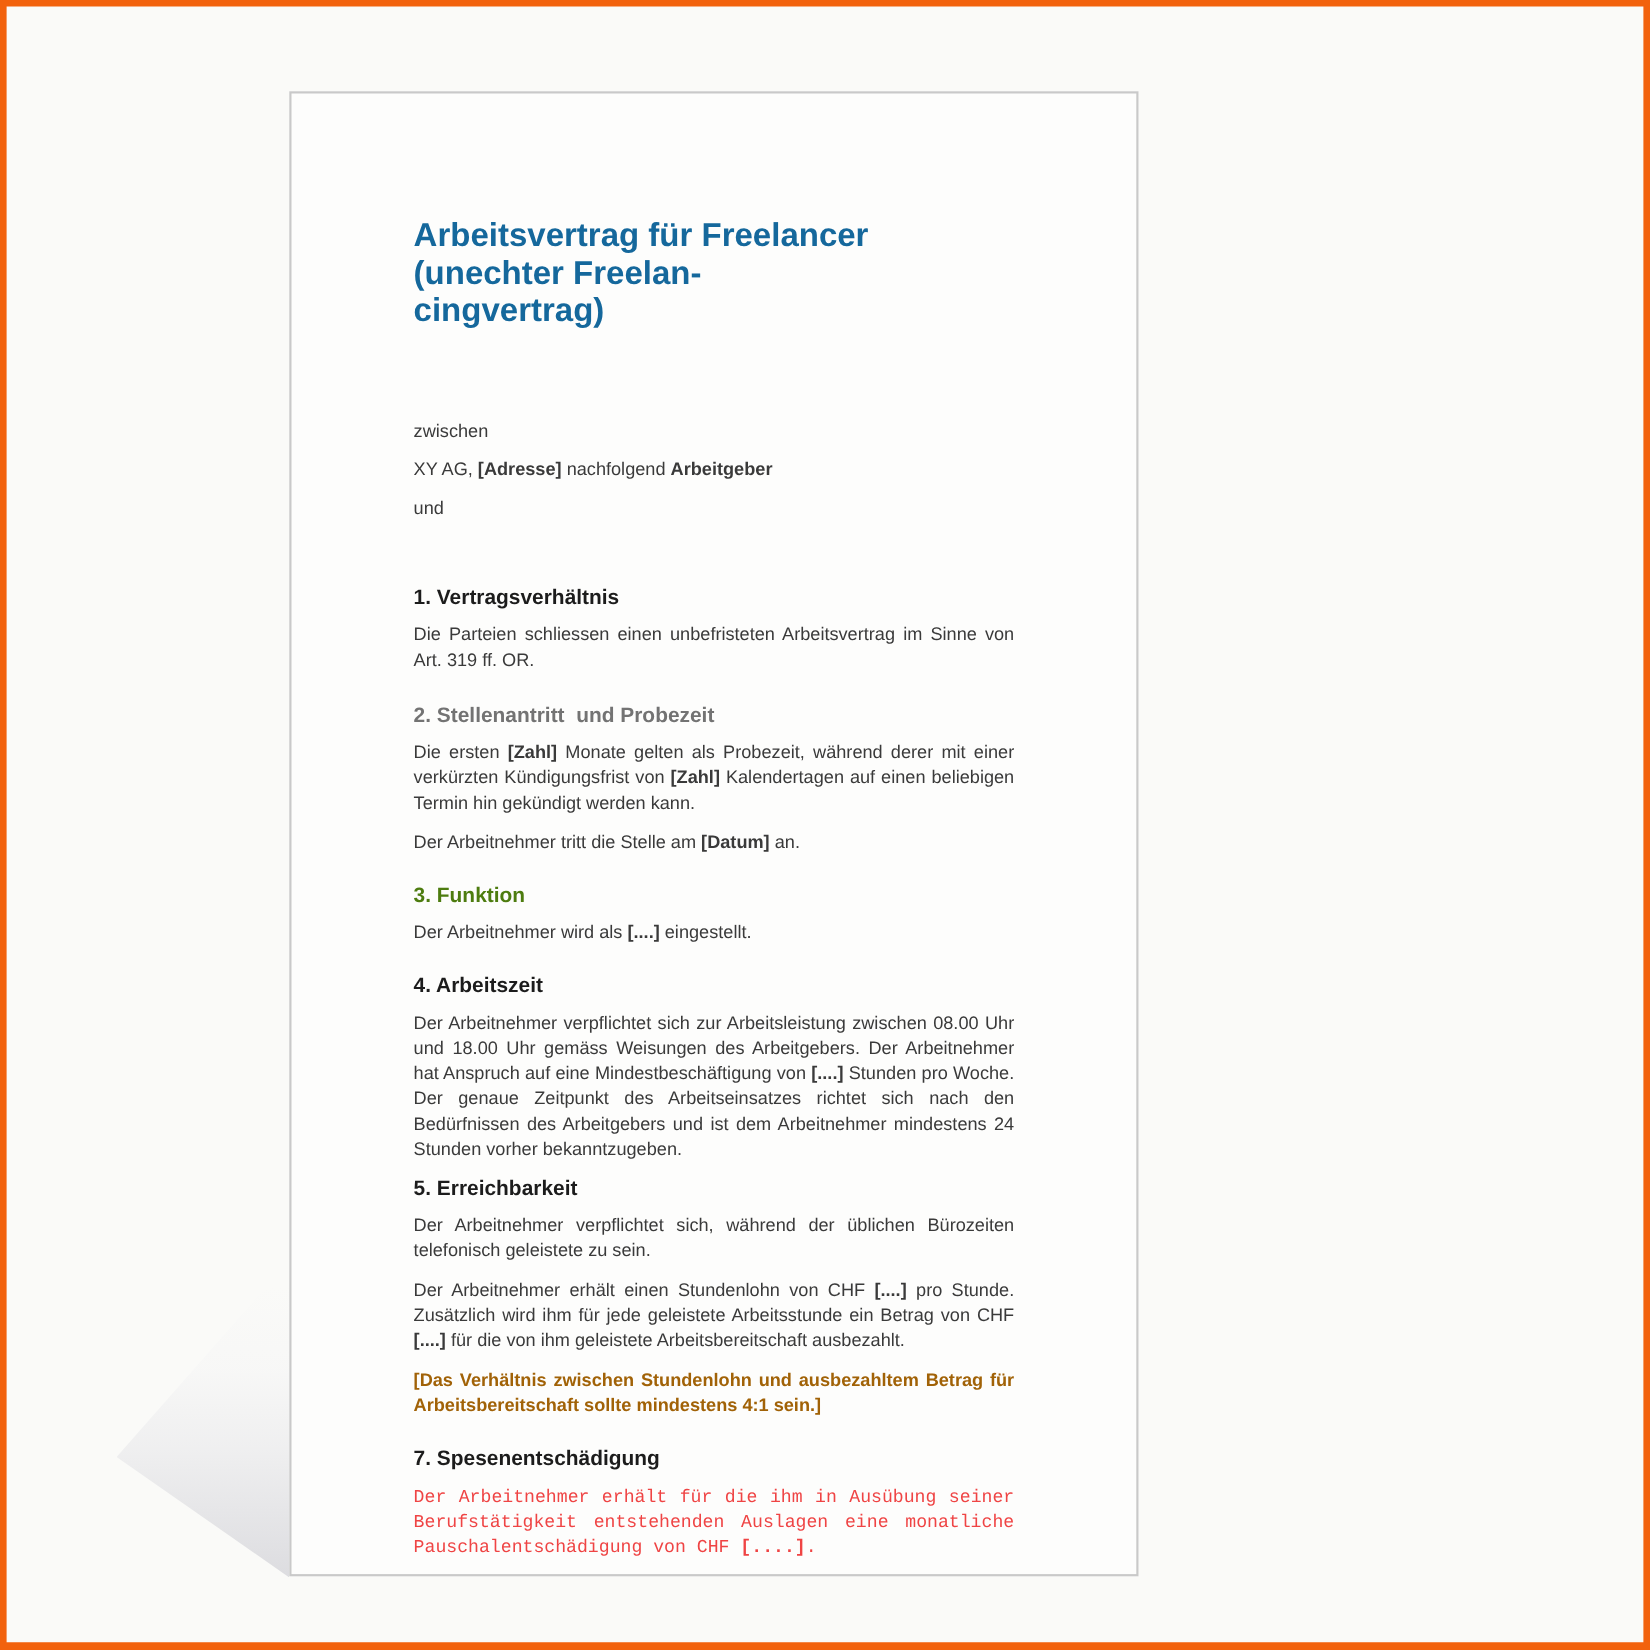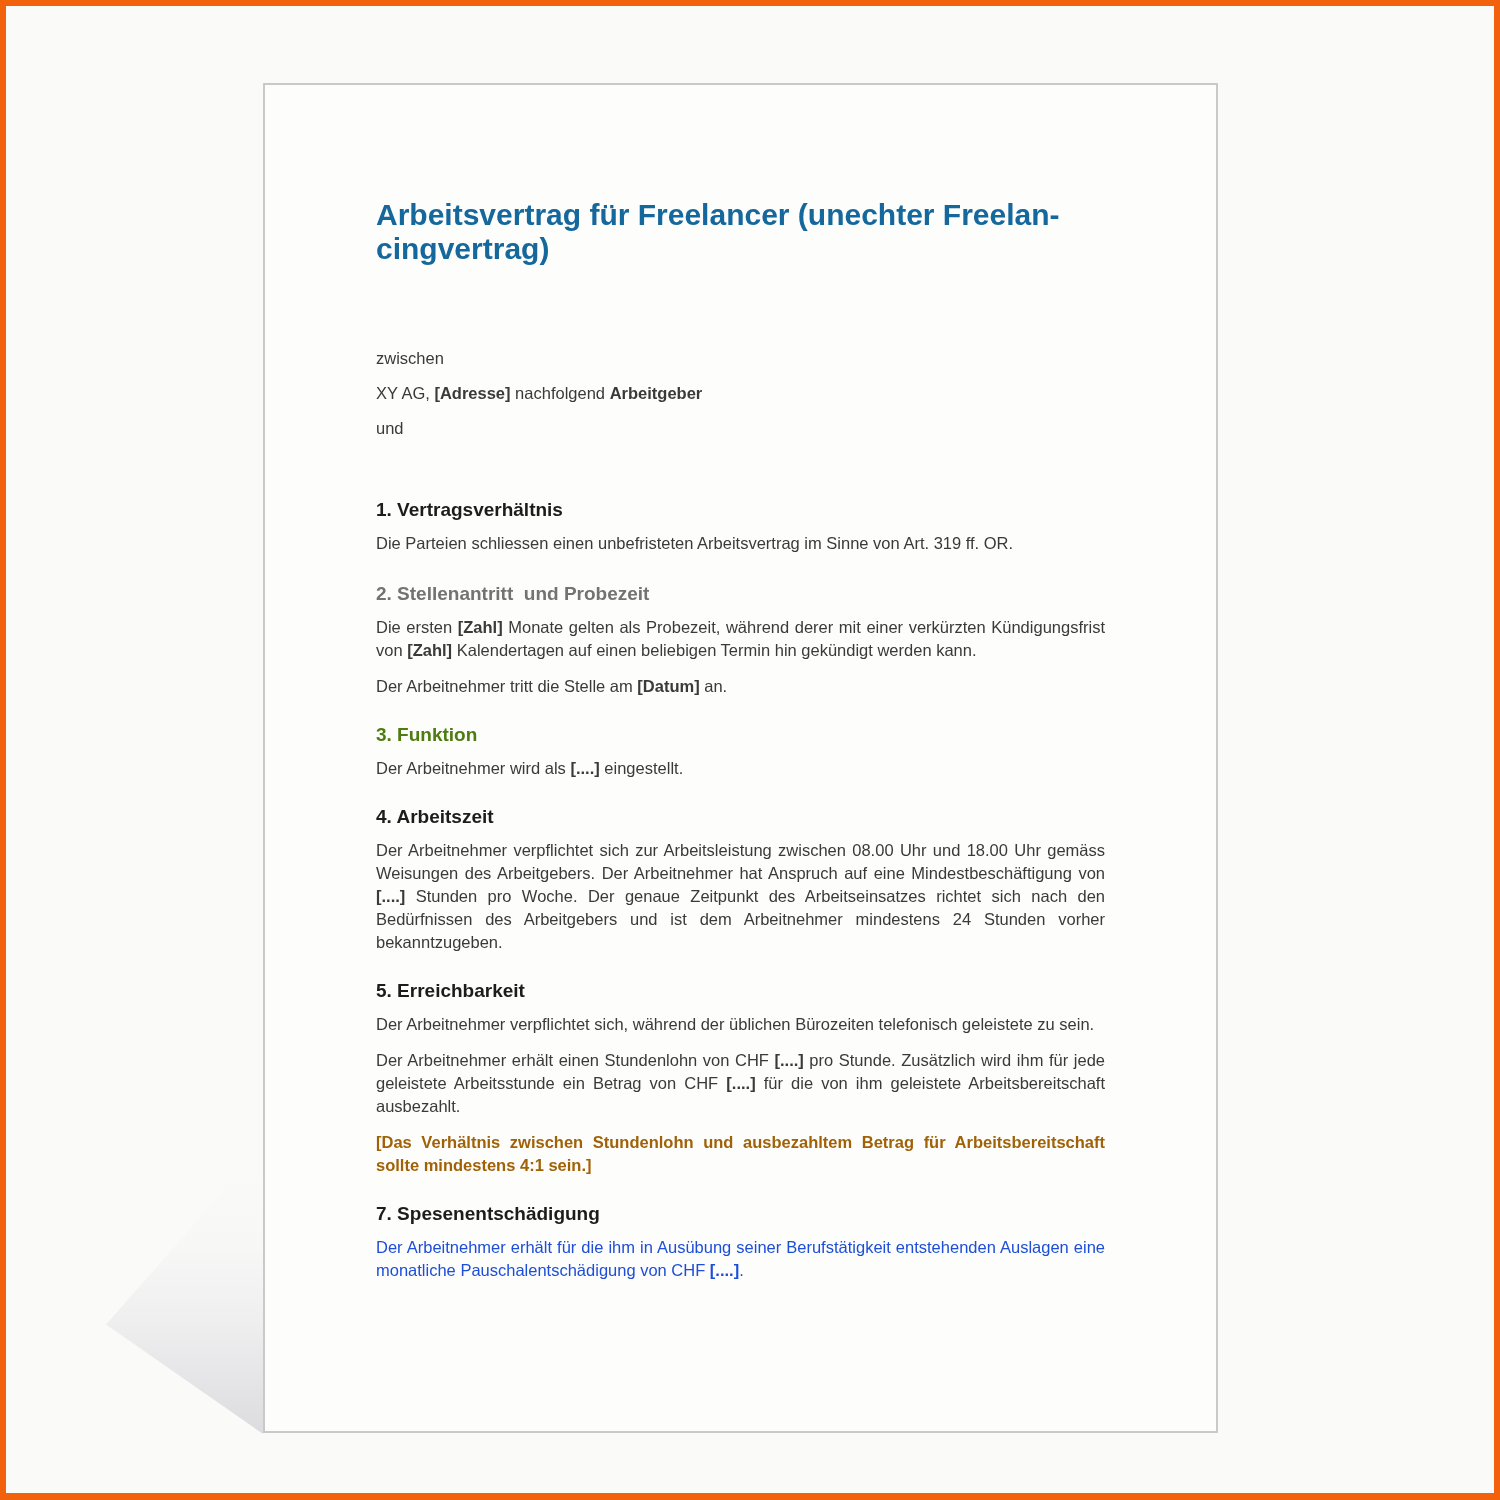--- a/index.html
+++ b/index.html
@@ -25,21 +25,21 @@
     background:linear-gradient(to top,
       rgba(196,196,204,0.55) 0%,
       rgba(218,218,224,0.35) 40%,
       rgba(235,235,240,0.18) 65%,
       rgba(245,245,248,0) 92%);
     z-index:0;
   }
   .page{
     position:absolute;
     left:257px;top:77px;
-    width:955px;height:1350px;
+    width:772px;height:1350px;
     box-sizing:border-box;
     background:#fdfdfc;
     border:2px solid #c9c9c9;
     padding:100px 111px 0 111px;
     z-index:1;
     overflow:hidden;
   }
   h1.doc-title{
     margin:13px 0 0 0;
     font-size:30px;
@@ -87,21 +87,21 @@
     <div class="sections" id="sections">
         <h2 style="color: rgb(28, 28, 28);">1. Vertragsverhältnis</h2>
         <p style="color: rgb(58, 58, 58);"><span>Die Parteien schliessen einen unbefristeten Arbeitsvertrag im Sinne von Art. 319 ff. OR.</span></p>
         <h2 style="color: #737373; margin-top: 28px;">2. Stellenantritt  und Probezeit</h2>
         <p style="color: rgb(58, 58, 58);"><span>Die ersten </span><b>[Zahl]</b><span> Monate gelten als Probezeit, während derer mit einer verkürzten Kündigungsfrist von </span><b>[Zahl]</b><span> Kalendertagen auf einen beliebigen Termin hin gekündigt werden kann.</span></p>
         <p style="color: rgb(58, 58, 58);"><span>Der Arbeitnehmer tritt die Stelle am </span><b>[Datum]</b><span> an.</span></p>
         <h2 style="color: #4d7c0f;">3. Funktion</h2>
         <p style="color: rgb(58, 58, 58);"><span>Der Arbeitnehmer wird als </span><b>[....]</b><span> eingestellt.</span></p>
         <h2 style="color: rgb(28, 28, 28);">4. Arbeitszeit</h2>
         <p style="color: rgb(58, 58, 58);"><span>Der Arbeitnehmer verpflichtet sich zur Arbeitsleistung zwischen 08.00 Uhr und 18.00 Uhr gemäss Weisungen des Arbeitgebers. Der Arbeitnehmer hat Anspruch auf eine Mindestbeschäftigung von </span><b>[....]</b><span> Stunden pro Woche. Der genaue Zeitpunkt des Arbeitseinsatzes richtet sich nach den Bedürfnissen des Arbeitgebers und ist dem Arbeitnehmer mindestens 24 Stunden vorher bekanntzugeben.</span></p>
-        <h2 style="color: rgb(28, 28, 28);">5. Erreichbarkeit</h2>
+        <h2 style="color: rgb(28, 28, 28); margin-top: 13px;">5. Erreichbarkeit</h2>
         <p style="color: rgb(58, 58, 58);"><span>Der Arbeitnehmer verpflichtet sich, während der üblichen Bürozeiten telefonisch geleistete zu sein.</span></p>
         <p style="color: rgb(58, 58, 58);"><span>Der Arbeitnehmer erhält einen Stundenlohn von CHF </span><b>[....]</b><span> pro Stunde. Zusätzlich wird ihm für jede geleistete Arbeitsstunde ein Betrag von CHF </span><b>[....]</b><span> für die von ihm geleistete Arbeitsbereitschaft ausbezahlt.</span></p>
         <p style="color: #a16207;"><b>[Das Verhältnis zwischen Stundenlohn und ausbezahltem Betrag für Arbeitsbereitschaft sollte mindestens 4:1 sein.]</b></p>
         <h2 style="color: rgb(28, 28, 28);">7. Spesenentschädigung</h2>
-        <p style="color: #1d4ed8;"><span>Der Arbeitnehmer erhält für die ihm in Ausübung seiner Berufstätigkeit entstehenden Auslagen eine monatliche Pauschalentschädigung von CHF </span><b>[....]</b><span>.</span></p>
+        <p style="color: #ef4444; font-family: Liberation Mono, monospace;"><span>Der Arbeitnehmer erhält für die ihm in Ausübung seiner Berufstätigkeit entstehenden Auslagen eine monatliche Pauschalentschädigung von CHF </span><b>[....]</b><span>.</span></p>
       </div>
   </div>
 </div>
 
 </body></html>

